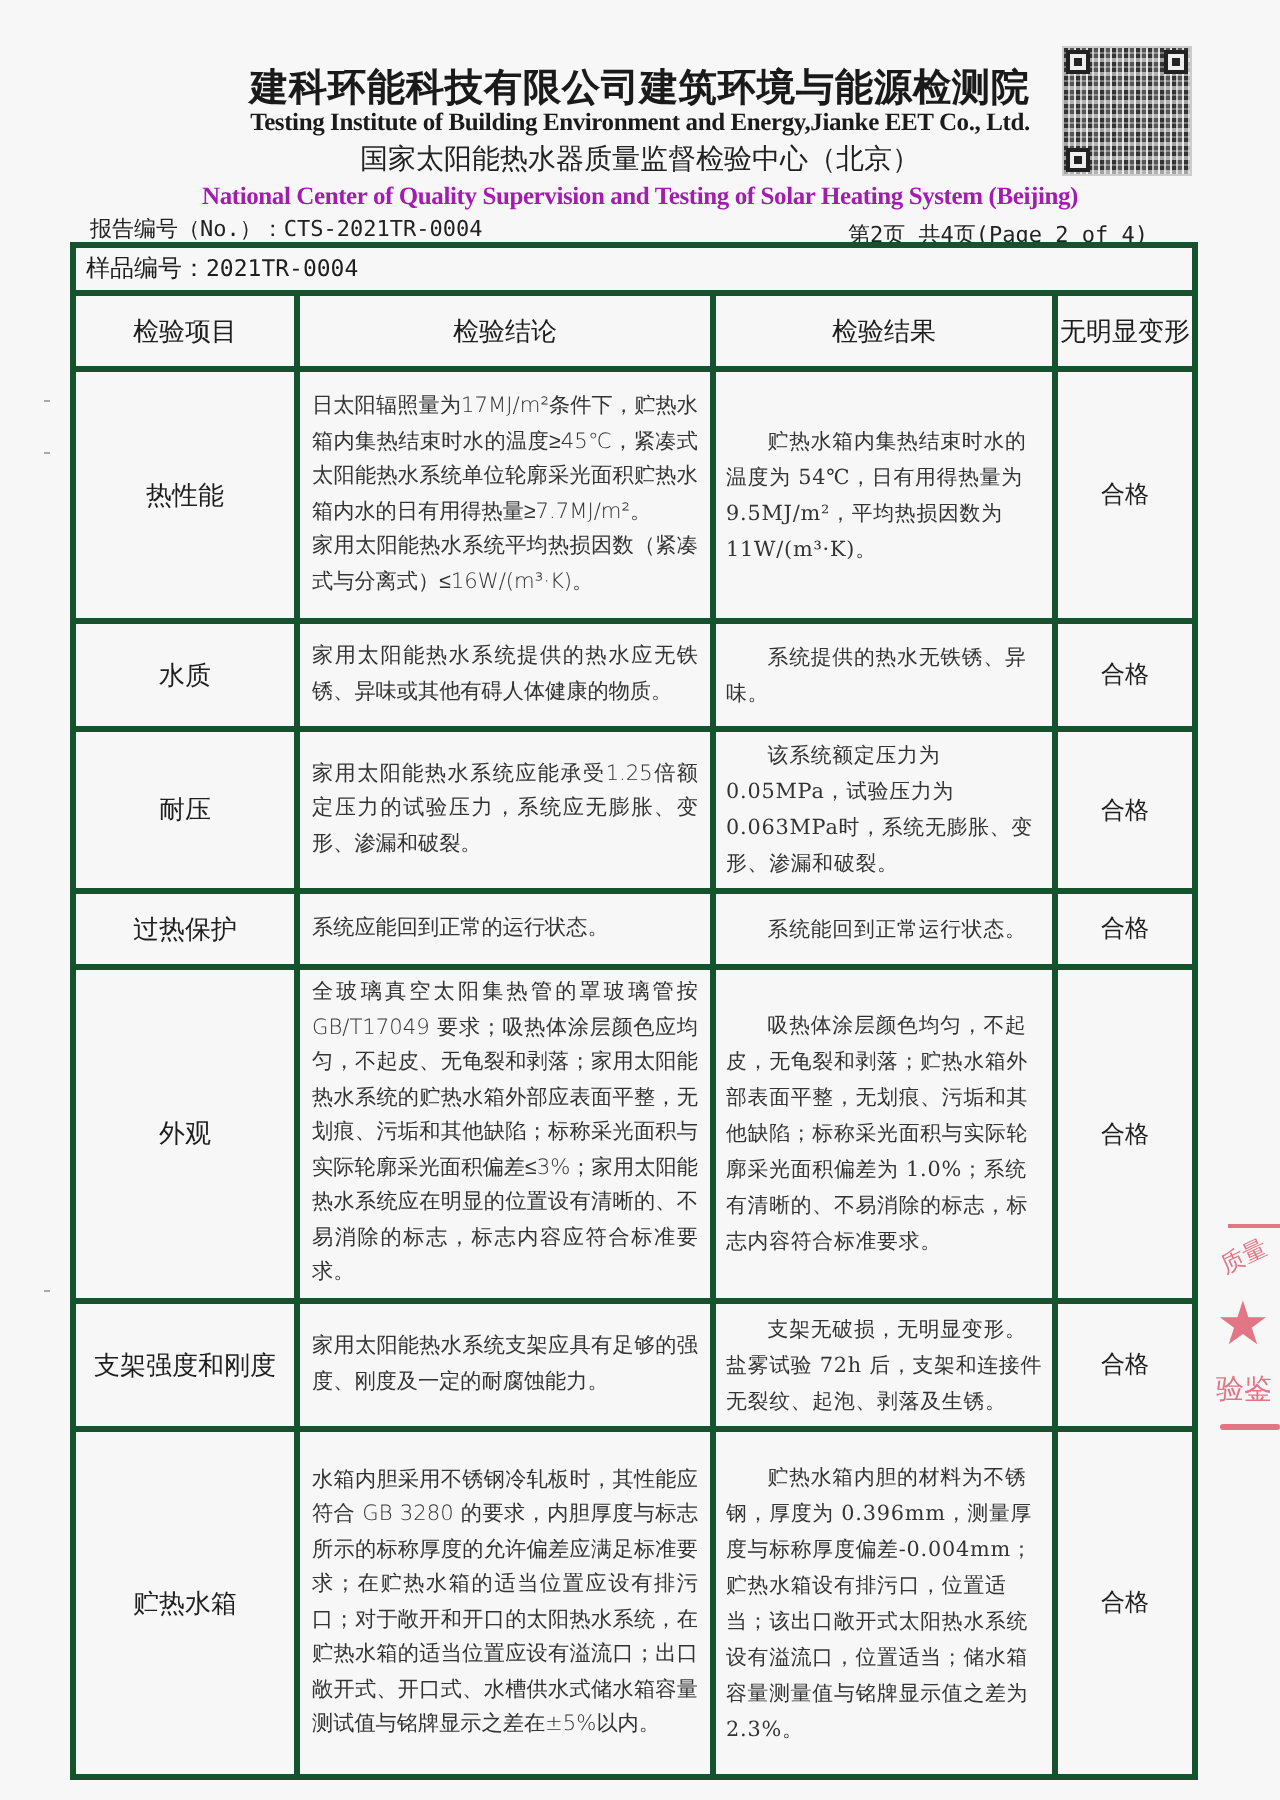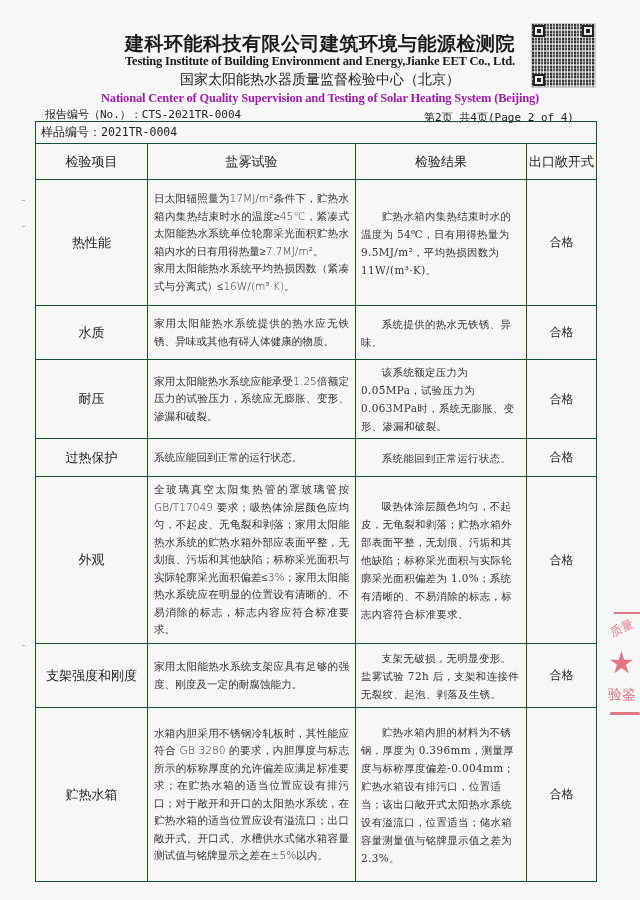--- a/index.html
+++ b/index.html
@@ -52,21 +52,21 @@
   }
   .page-no {
     position: absolute; right: 46px; top: 110px;
     font-family: "DejaVu Sans Mono", monospace; font-size: 11px; color: #222;
   }
   table.report {
     position: absolute; left: 35px; top: 121px; width: 561px;
     border-collapse: collapse; table-layout: fixed;
   }
   table.report td, table.report th {
-    border: 1px solid #14532d; padding: 0; vertical-align: middle;
+    border: 3px solid #14532d; padding: 0; vertical-align: middle;
   }
   .sample-cell {
     height: 21px; text-align: left; padding-left: 5px !important;
     font-family: "DejaVu Sans", sans-serif; font-size: 12px; font-weight: normal;
   }
   .sample-cell .mono { font-family: "DejaVu Sans Mono", monospace; font-size: 11.5px; }
   th.hdr {
     height: 35px; font-family: "DejaVu Sans", sans-serif; font-size: 13px; font-weight: normal; text-align: center;
   }
   td.item {
@@ -121,23 +121,23 @@
       <col style="width:70px">
     </colgroup>
     <tbody>
         <tr>
       <td class="sample-cell" colspan="4">
         <span>样品编号：</span><span class="mono">2021TR-0004</span>
       </td>
     </tr>
     <tr>
       <th class="hdr">检验项目</th>
-      <th class="hdr">盐雾试验</th>
+      <th class="hdr">检验结论</th>
       <th class="hdr">检验结果</th>
-      <th class="hdr">出口敞开式</th>
+      <th class="hdr">无明显变形</th>
     </tr>
 
     <tr style="height:126px">
       <td class="item">热性能</td>
       <td class="req" style="white-space:pre-line">日太阳辐照量为17MJ/m²条件下，贮热水箱内集热结束时水的温度≥45℃，紧凑式太阳能热水系统单位轮廓采光面积贮热水箱内水的日有用得热量≥7.7MJ/m²。
 家用太阳能热水系统平均热损因数（紧凑式与分离式）≤16W/(m³·K)。</td>
       <td class="res">贮热水箱内集热结束时水的温度为 54℃，日有用得热量为9.5MJ/m²，平均热损因数为11W/(m³·K)。</td>
       <td class="concl">合格</td>
     </tr>
     <tr style="height:54px">

